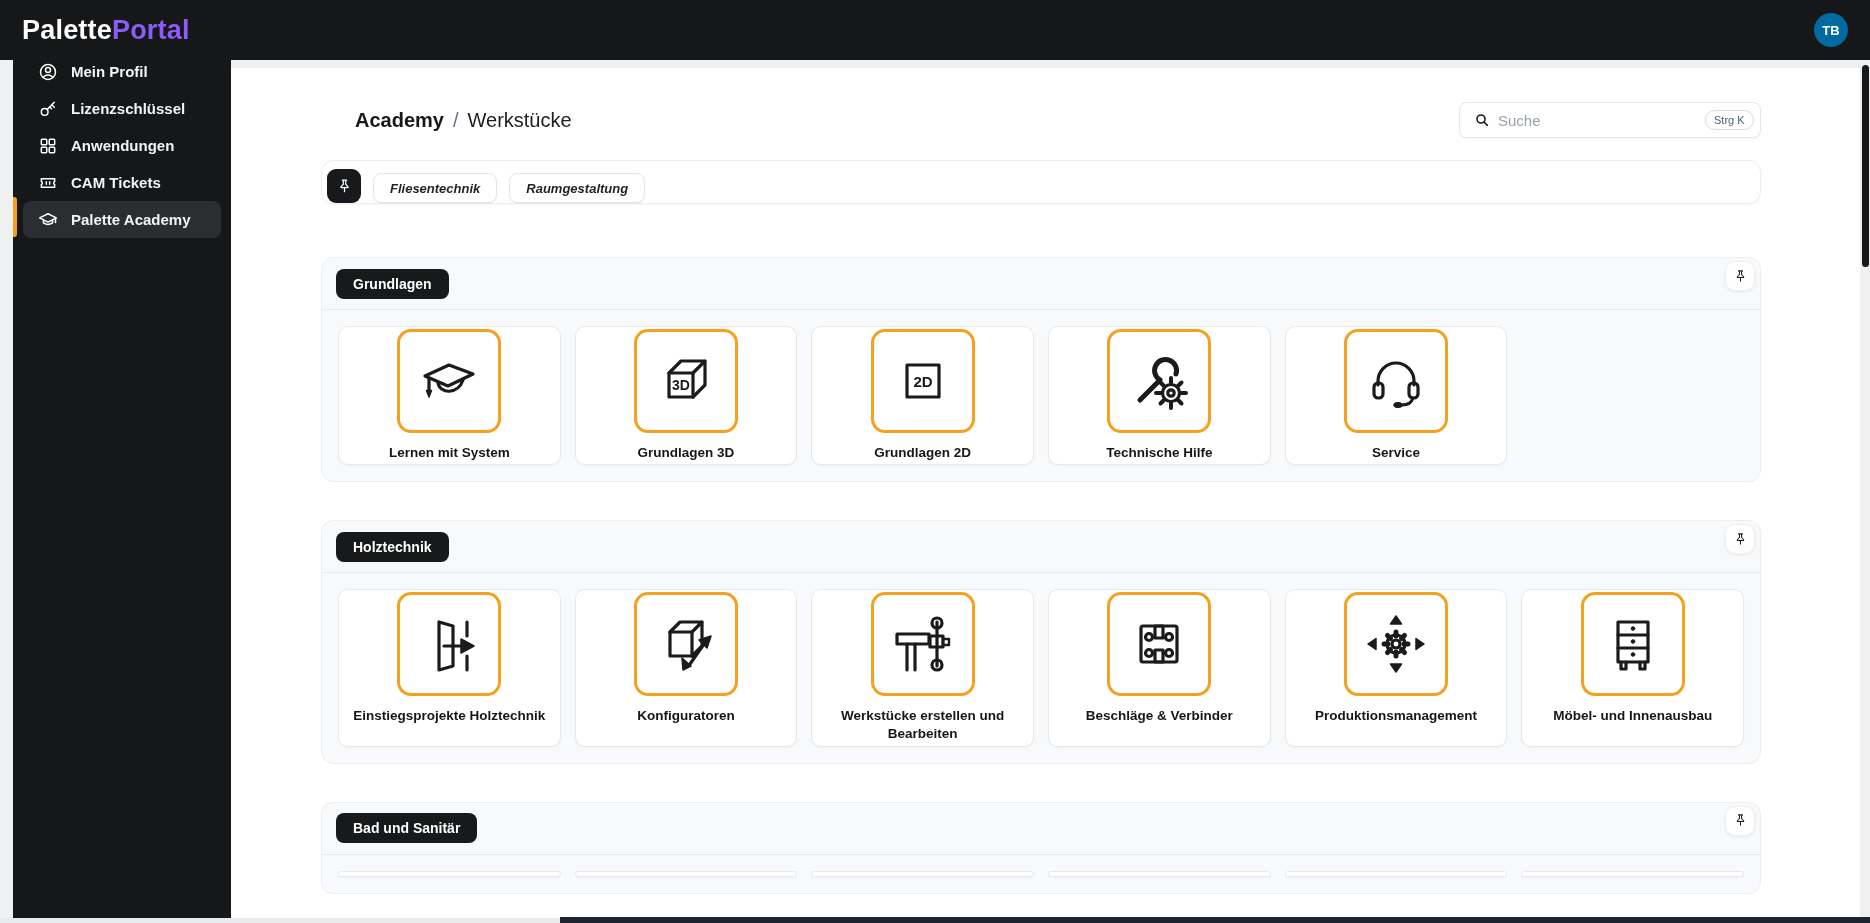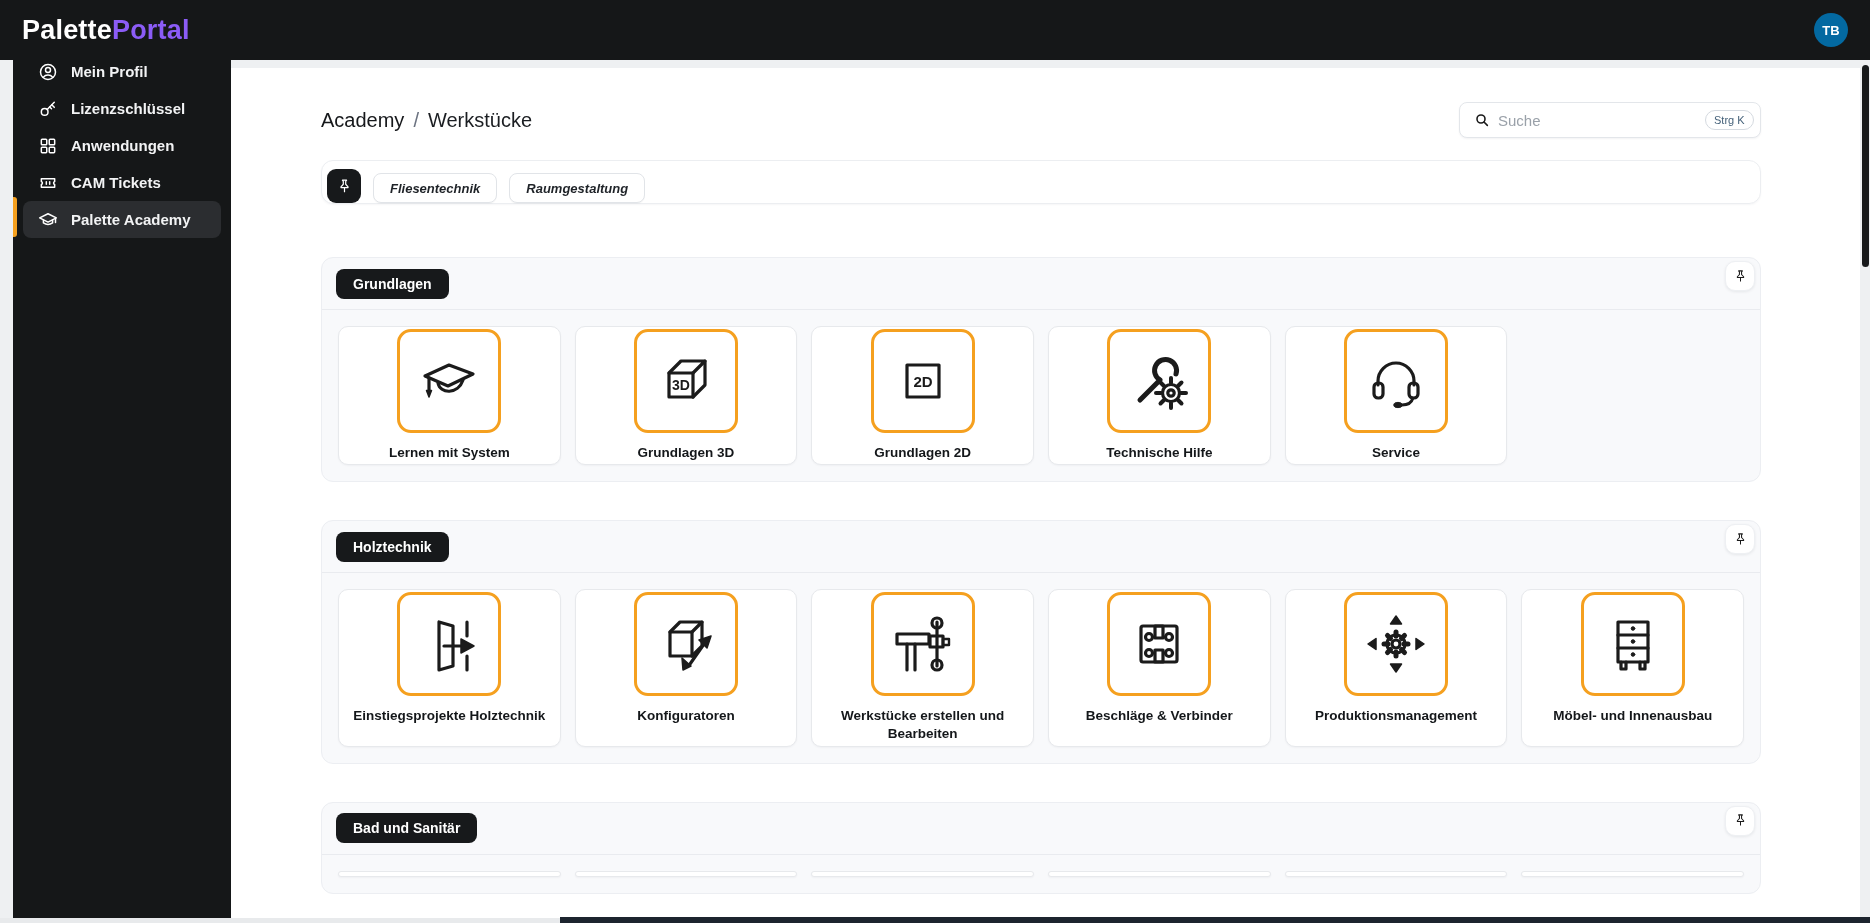--- a/index.html
+++ b/index.html
@@ -49,21 +49,21 @@
     background:#eef0f2;
   }
   .panel {
     position:absolute; left:4px; top:8px; right:10px; bottom:0;
     background:#ffffff; border-radius:10px 0 0 0; overflow:hidden;
   }
   .content { padding:34px 99px 0 99px; }
   
   .crumb-row { display:flex; align-items:center; justify-content:space-between; margin-bottom:22px; }
   .breadcrumb { font-size:20px; display:flex; gap:9px; align-items:baseline; }
-  .crumb-current { font-weight:normal; cursor:pointer; }
+  .crumb-current { font-weight:bold; cursor:pointer;margin-left:34px; }
   .crumb-sep { color:#6b7280; font-weight:400; }
   .crumb-page { font-weight:400; color:#1b1e22; }
   .searchbox {
     width:302px; height:36px; background:#fff;
     border:1px solid #e3e6ea; border-radius:8px;
     box-shadow:0 1px 2px rgba(16,24,40,.05);
     display:flex; align-items:center; gap:8px; padding:0 8px 0 14px;
   }
   .searchbox svg { width:16px; height:16px; flex:0 0 16px; }
   .searchbox input {

